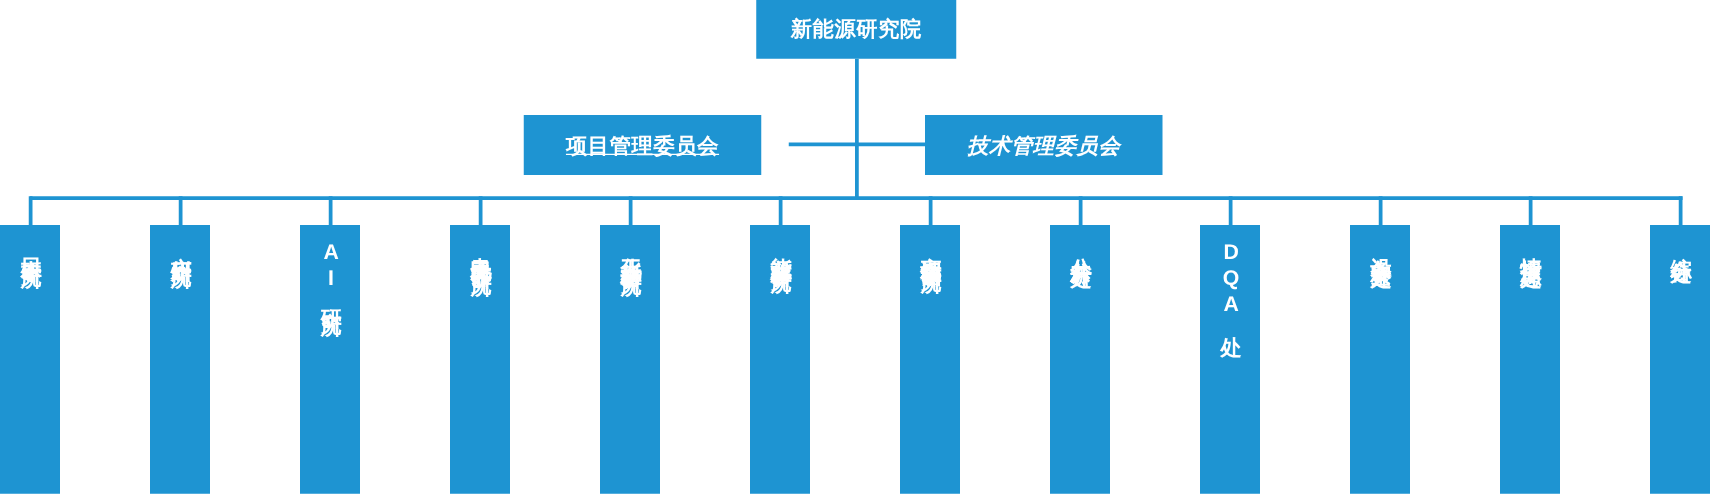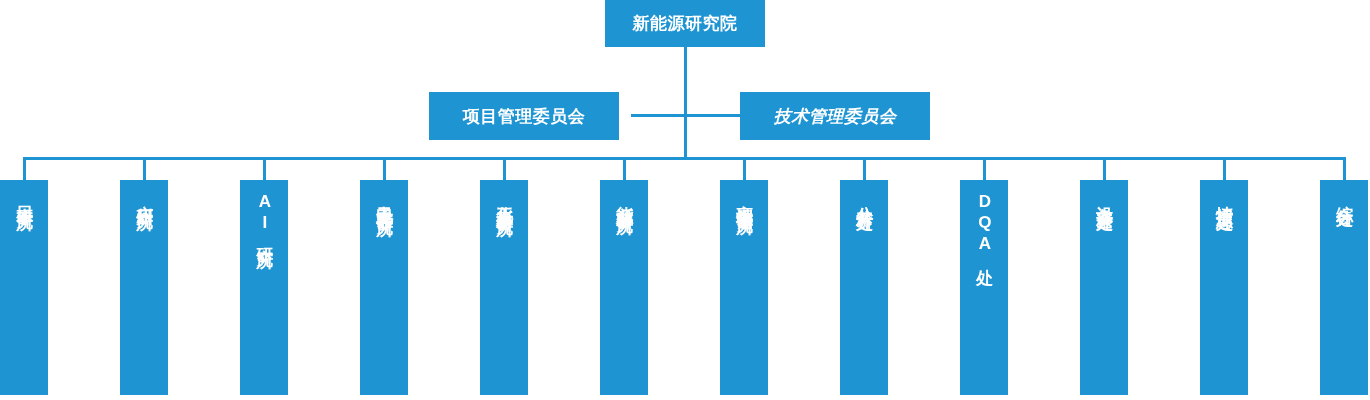--- a/index.html
+++ b/index.html
@@ -42,21 +42,21 @@
     font-size: 17px;
   }
 
   
   .node.committee {
     top: 92px;
     width: 190px;
     height: 48px;
     font-size: 17px;
   }
-  .node.committee.left  { left: 429px; }
+  .node.committee.left  { left: 419px; text-decoration: underline; }
   .node.committee.right { left: 740px; font-style: italic; }
 
   
   .node.leaf {
     top: 180px;
     width: 48px;
     height: 215px;
     font-size: 17px;
     align-items: flex-start;
     justify-content: center;

